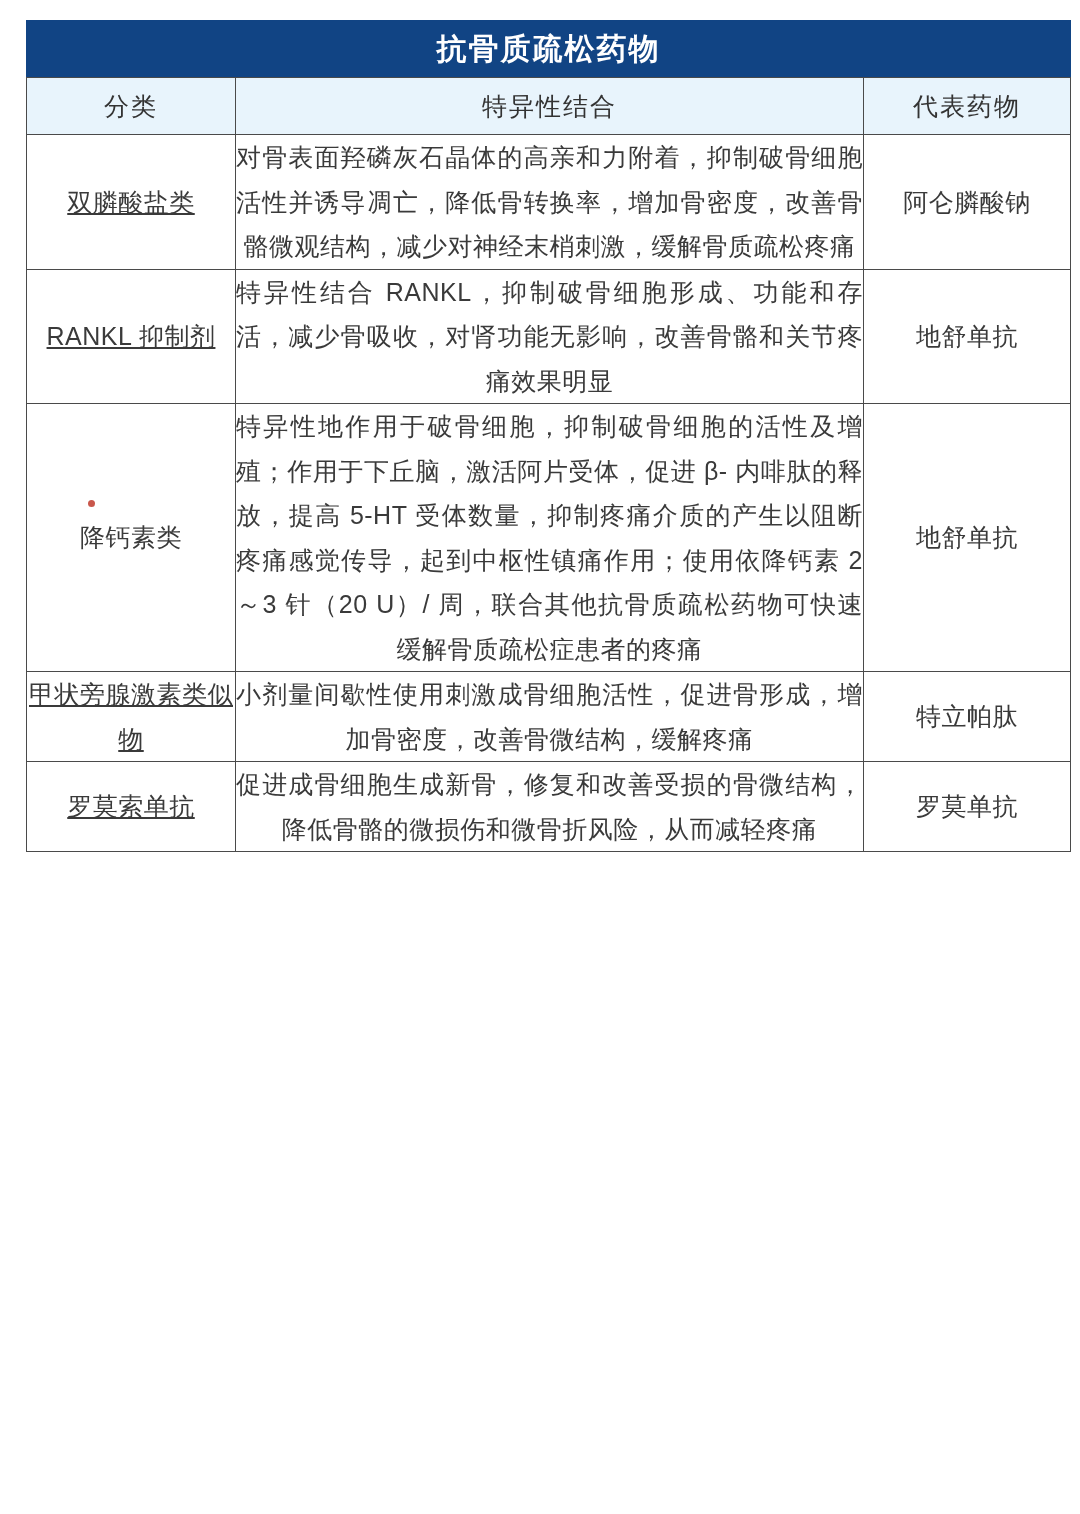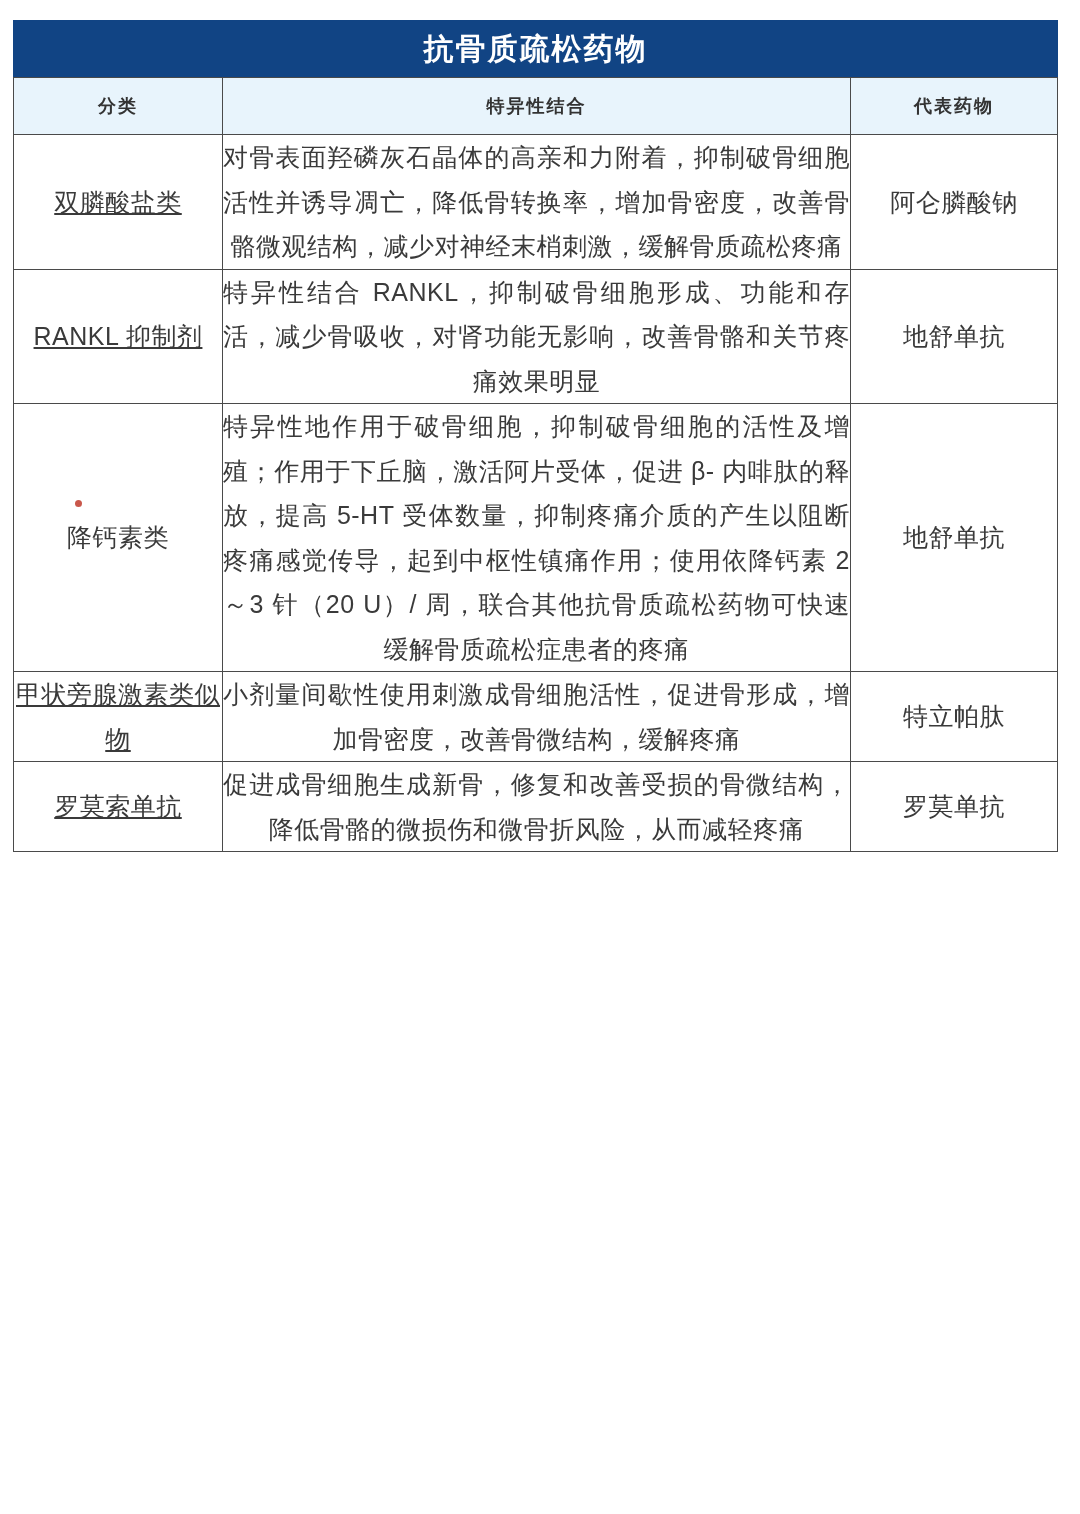--- a/index.html
+++ b/index.html
@@ -17,21 +17,21 @@
 
   .page {
     position: relative;
     width: 1080px;
     height: 1514px;
     background: #ffffff;
   }
 
   .table-wrap {
     position: absolute;
-    left: 13px;
+    left: 26px;
     top: 20px;
     width: 1044px;
   }
 
   table.drug-table {
     width: 1044px;
     border-collapse: collapse;
     table-layout: fixed;
   }
 
@@ -53,22 +53,22 @@
     height: 56px;
     line-height: 56px;
     border: 1px solid #114484 !important;
     border-bottom: 1px solid #4a4a4a !important;
   }
 
   
   .col-head {
     background: #e8f4fc;
     color: #333333;
-    font-size: 18px;
-    font-weight: bold;
+    font-size: 25px;
+    font-weight: normal;
     text-align: center;
     height: 56px;
     letter-spacing: 2px;
   }
 
   
   .cell {
     font-size: 25px;
     line-height: 1.78;
     text-align: center;

